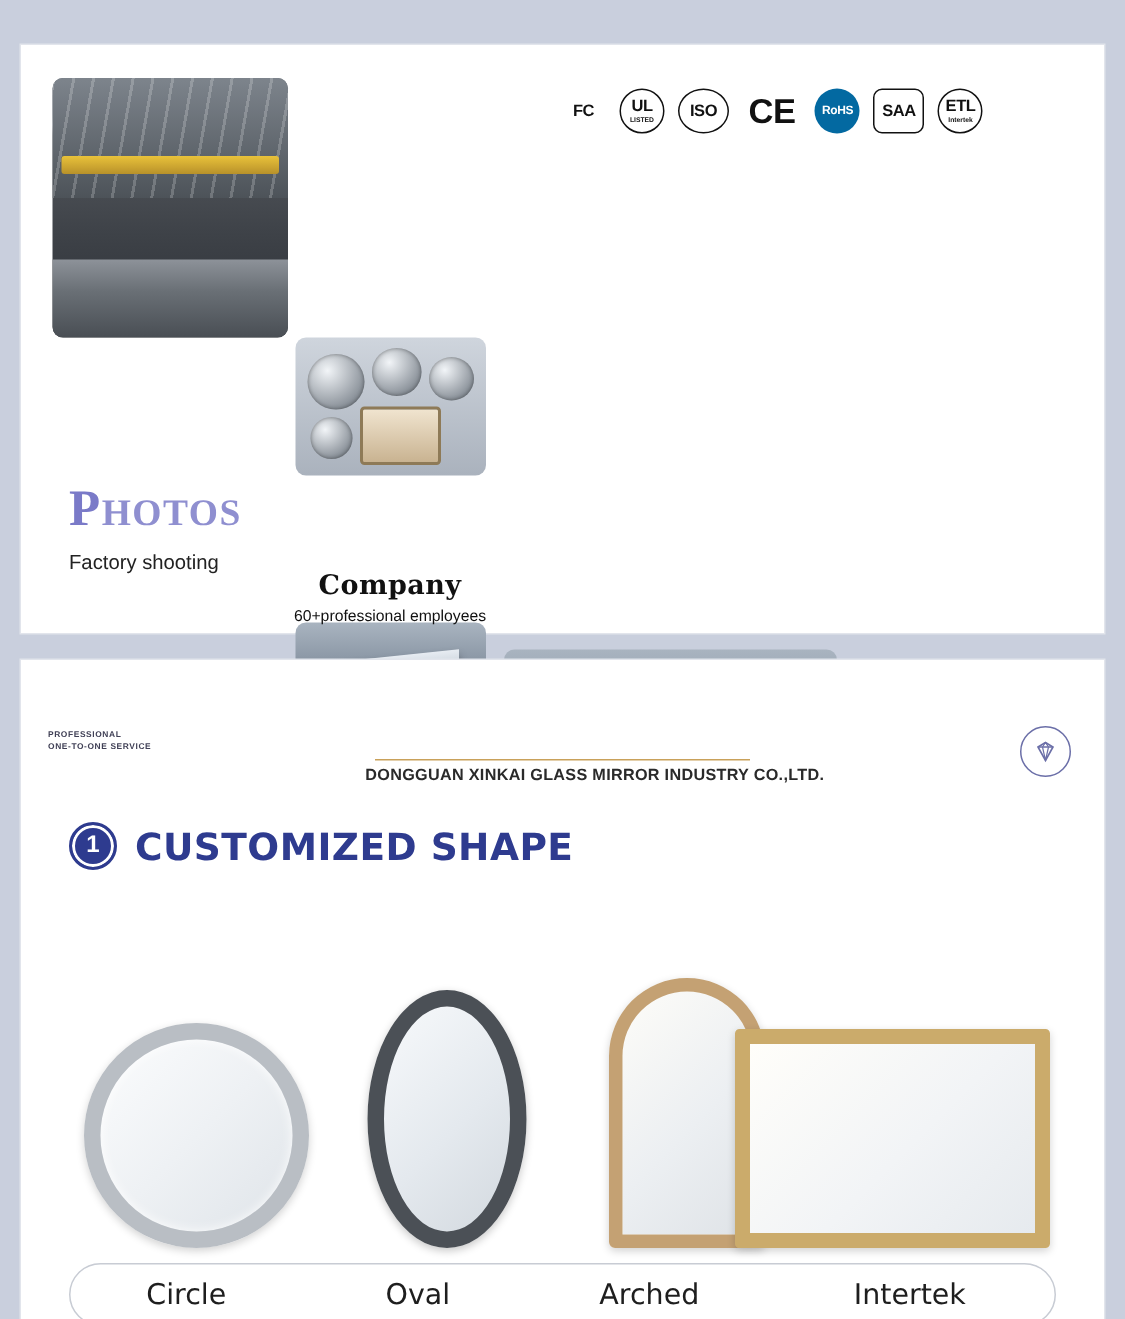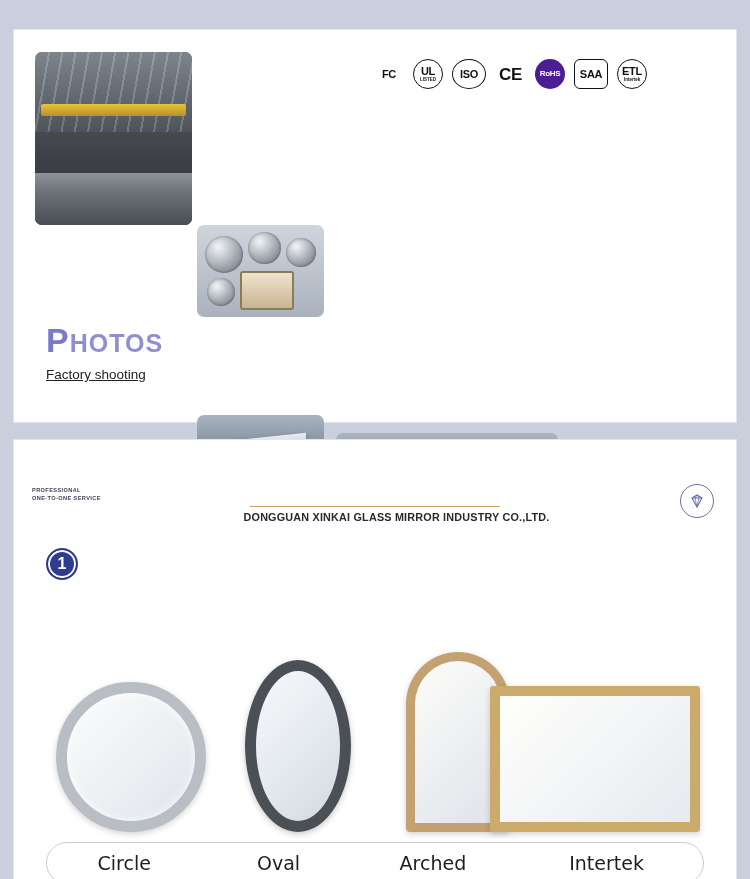--- a/index.html
+++ b/index.html
@@ -129,42 +129,41 @@
     font-size: 11px;
     color:#111;
     letter-spacing:-.3px;
   }
   .cert .inner { display:flex; flex-direction:column; align-items:center; line-height:1; }
   .cert .sub { font-size:4.5px; font-weight:bold; letter-spacing:0; margin-top:1.5px; }
   .cert.oval { border: 1.6px solid #111; border-radius: 50%/50%; width: 34px; }
   .cert.circle { border: 1.6px solid #111; border-radius: 50%; width: 30px; }
   .cert.rounded { border: 1.6px solid #111; border-radius: 6px; width: 34px; }
   .cert.plain { border: none; }
-  .cert.dark { background:#4c1d95; color:#fff; border-radius:50%; width:30px; }
+  .cert.dark { background:#0369a1; color:#fff; border-radius:50%; width:30px; }
 
   
   .photos-label {
     position:absolute;
     left: 32px; top: 293px;
     width: 140px;
   }
   .photos-word {
-    font-family: Liberation Sans, sans-serif;
+    font-family: Liberation Serif, serif;
     font-weight: bold;
     font-size: 25px;
     color: #8f8fd0;
     letter-spacing: 1px;
     line-height: 1;
   }
   .photos-word .big { font-size: 34px; color:#7a7ac8; }
   .photos-sub {
     margin-top: 10px;
     font-size: 13.5px;
     color: #222;
-    text-decoration: underline;
   }
   .company-label {
     position:absolute;
     left: 180px; top: 350px;
     width: 132px;
     text-align:center;
   }
   .company-word {
     font-family: "DejaVu Serif", serif;
     font-weight: bold;
@@ -357,21 +356,21 @@
           <span class="inner">
             <span>UL</span>
             <span class="sub">LISTED</span>
           </span>
         </div>
         <div class="cert oval">
           <span class="inner">
               <span>ISO</span>
             </span>
         </div>
-        <div class="cert plain" style="font-size:17px;">
+        <div class="cert plain" style="font-size:23px;">
           <span class="inner">
               <span>CE</span>
             </span>
         </div>
         <div class="cert dark" style="font-size:8px;">
           <span class="inner">
               <span>RoHS</span>
             </span>
         </div>
         <div class="cert rounded">
@@ -391,20 +390,24 @@
         <div class="lens"></div>
       </div>
 
       <div class="photos-label">
         <div class="photos-word">
           <span class="big">P</span><span>HOTOS</span>
         </div>
         <div class="photos-sub">Factory shooting</div>
       </div>
 
+      <div class="company-label">
+        <div class="company-word">Company</div>
+        <div class="company-sub">60+professional employees</div>
+      </div>
 
     </div>
   </div>
 
   <div class="panel-custom">
 
     <div class="corner-note">
       <div>PROFESSIONAL</div>
       <div>ONE-TO-ONE SERVICE</div>
     </div>
@@ -415,20 +418,21 @@
     <div class="diamond-badge">
       <svg width="16" height="16" viewBox="0 0 16 16" aria-hidden="true">
         <path d="M3 5 L8 2 L13 5 L8 14 Z" fill="none" stroke="#6b6fa8" stroke-width="1.1"></path>
         <path d="M3 5 H13" fill="none" stroke="#6b6fa8" stroke-width="1.1"></path>
         <path d="M6 5 L8 2 M10 5 L8 2 M6 5 L8 14 M10 5 L8 14" fill="none" stroke="#6b6fa8" stroke-width=".8"></path>
       </svg>
     </div>
 
     <div class="section-head">
       <div class="num-badge">1</div>
+      <div class="section-title">CUSTOMIZED SHAPE</div>
     </div>
 
     <div class="shapes">
       <div class="shape-cell" style="left:0px; width:170px; height:232px;">
         <div class="mirror-circle"></div>
       </div>
       <div class="shape-cell" style="left:170px; width:164px; height:232px;">
         <div class="mirror-oval"></div>
       </div>
       <div class="shape-cell" style="left:334px; width:156px; height:232px;">

